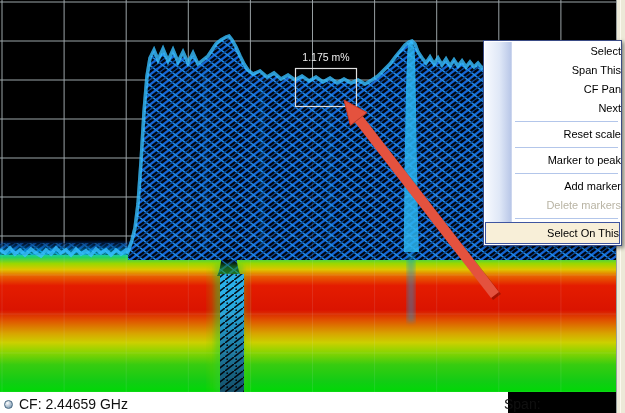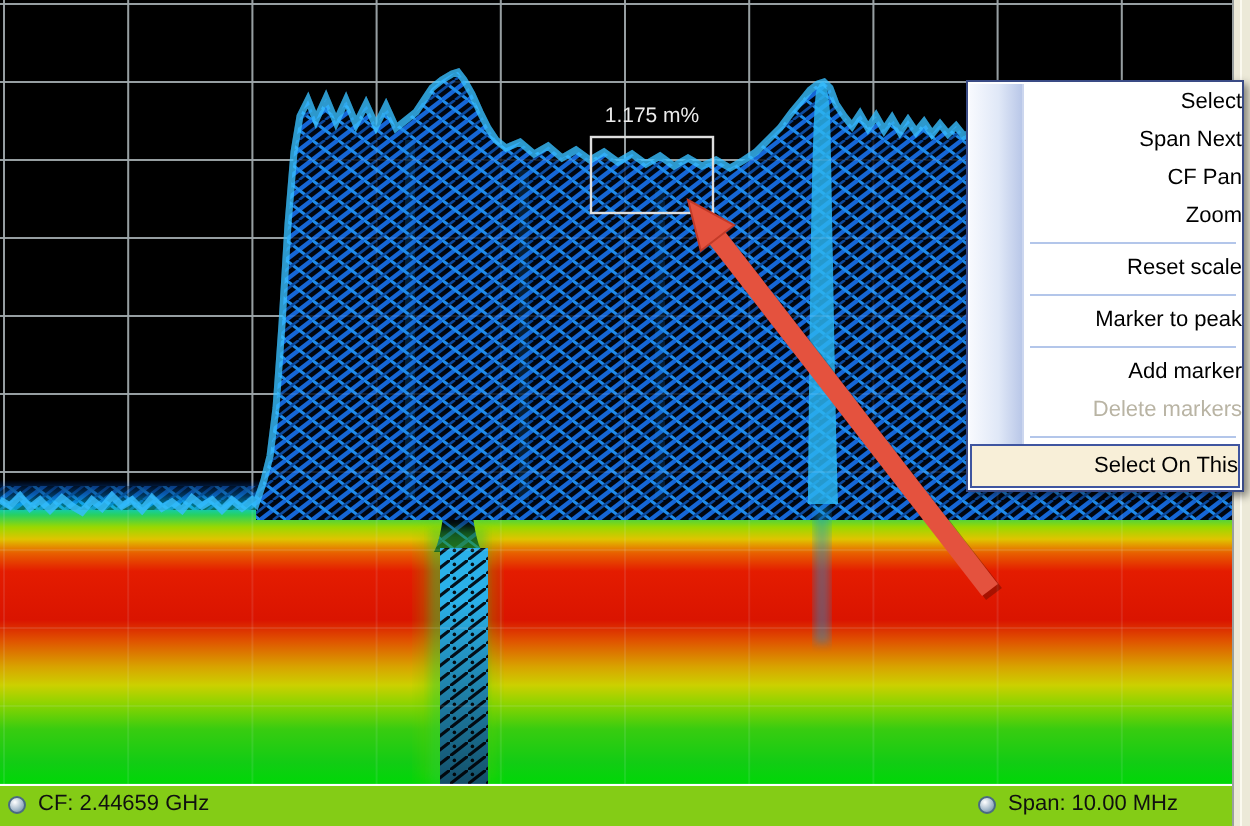--- a/index.html
+++ b/index.html
@@ -19,22 +19,22 @@
   .menu-item{position:relative;height:19px;line-height:19px;padding-left:18px;font-size:11px;
              color:#000;white-space:nowrap;box-sizing:border-box;}
   .menu-item.disabled{color:#b9b4a4;}
   .menu-item.trigger{height:22px;line-height:20px;margin:0 1px;border:1px solid #3f55a0;
                      background:#f8efd8;padding-left:29px;}
   .menu-sep{position:relative;height:7px;}
   .menu-sep::after{content:'';position:absolute;left:31px;right:3px;top:3px;border-top:1px solid #b3c6ea;}
   
   .arrow-svg{position:absolute;left:0;top:0;z-index:9;pointer-events:none;}
   
-  .status-bar{position:absolute;left:0;top:392px;width:625px;height:21px;background:#84cc16;
-              border-top:1px solid #ffffff;z-index:6;font-size:11px;color:#101010;box-sizing:border-box;}
+  .status-bar{position:absolute;left:0;top:392px;width:508px;height:21px;background:#ffffff;
+              border-top:1px solid #ffffff;z-index:6;font-size:14px;color:#101010;box-sizing:border-box;}
   .status-group{position:absolute;top:3px;display:flex;align-items:center;gap:6px;}
   .status-left{left:4px;}
   .status-right{left:489px;}
   .knob{width:9px;height:9px;border-radius:50%;
         background:radial-gradient(circle at 35% 30%,#ffffff,#a8bccd 55%,#5d7f98);
         border:1px solid #4a6a84;box-sizing:border-box;}
 </style>
 </head>
 <body>
 
@@ -178,23 +178,23 @@
   </svg>
 
   <div class="right-strip">
       <div class="inner-line"></div>
     </div>
 
   <div class="context-menu">
     <div class="icon-strip"></div>
     <div id="menu-items">
         <div class="menu-item">Select</div>
-        <div class="menu-item">Span Next</div>
+        <div class="menu-item">Span This</div>
         <div class="menu-item">CF Pan</div>
-        <div class="menu-item">Zoom</div>
+        <div class="menu-item">Next</div>
         <div class="menu-sep"></div>
         <div class="menu-item">Reset scale</div>
         <div class="menu-sep"></div>
         <div class="menu-item">Marker to peak</div>
         <div class="menu-sep"></div>
         <div class="menu-item">Add marker</div>
         <div class="menu-item disabled">Delete markers</div>
         <div class="menu-sep"></div>
         <div class="menu-item trigger">Select On This</div>
       </div>

